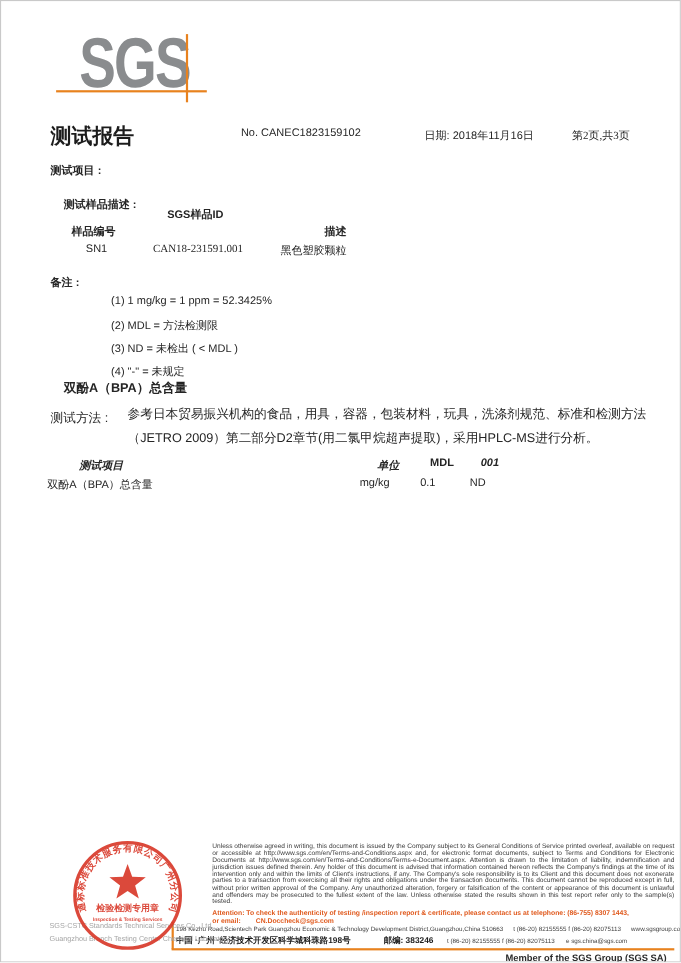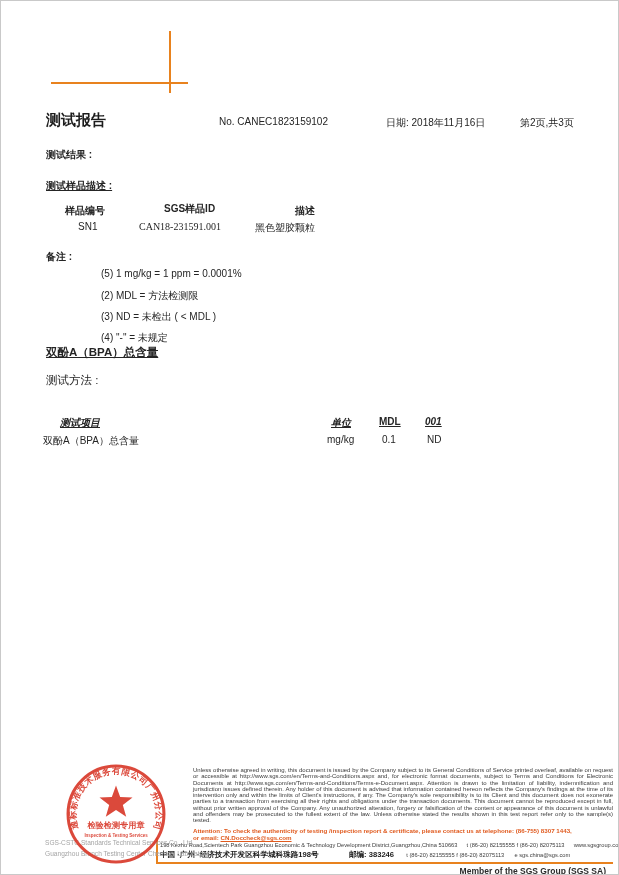--- a/index.html
+++ b/index.html
@@ -7,74 +7,78 @@
         font-family:"Liberation Sans","DejaVu Sans",sans-serif;color:#252525;overflow:hidden;}
   .abs{position:absolute;}
 
   
   .logo-text{font-weight:bold;font-size:64px;line-height:0.82;color:#8a8c8e;
              transform:scaleX(0.78);transform-origin:left top;letter-spacing:-2px;}
   .hline{background:#e8821e;height:1.5px;}
   .vline{background:#e8821e;width:1.5px;}
 
   
-  .doc-title{font-size:15px;font-weight:bold;color:#1c1c1c;}
+  .doc-title{font-size:19px;font-weight:bold;color:#1c1c1c;}
   .t11{font-size:10px;}
   .t115{font-size:11.5px;}
   .bold{font-weight:bold;}
-  .und{text-decoration:underline;}
+  .und{margin-left:12px;}
   .ital{font-style:italic;}
 
   
   .method{width:480px;font-size:11.5px;line-height:21.5px;}
 
   
   .disclaimer{width:420px;font-size:6px;line-height:6.3px;text-align:justify;color:#3c3c3c;}
   .attention{width:424px;font-size:6.2px;line-height:7px;font-weight:bold;color:#e05a1e;}
   .addr-en{font-size:5.7px;color:#3c3c3c;white-space:nowrap;}
   .addr-cn{font-size:7.6px;color:#1c1c1c;font-weight:bold;white-space:nowrap;}
   .addr-small{font-size:5.7px;font-weight:normal;color:#3c3c3c;}
   .company-gray{font-size:6.6px;line-height:11px;color:#a5a5a5;white-space:nowrap;}
   .member{font-size:8.5px;font-weight:bold;color:#2b2b2b;}
   .gap{display:inline-block;}
 </style>
 </head>
 <body>
 
 <div class="page">
 
+  <div class="abs" style="left:71px;top:30px;">
+    <div class="logo-text">SGS</div>
+  </div>
   <div class="abs hline" style="left:50px;top:81px;width:137px;"></div>
   <div class="abs vline" style="left:168px;top:30px;height:62px;"></div>
 
   <div class="abs doc-title" style="left:45px;top:110px;">测试报告</div>
   <div class="abs t11" style="left:218px;top:115px;">No. CANEC1823159102</div>
   <div class="abs t11" style="left:385px;top:115px;">日期: 2018年11月16日</div>
-  <div class="abs t11" style="left:519px;top:115px;">第2页,共3页</div>
+  <div class="abs t11" style="left:519px;top:115px;font-family:Liberation Serif, serif;">第2页,共3页</div>
 
-  <div class="abs t11 bold" style="left:45px;top:147px;">测试结果 :</div>
+  <div class="abs t11 bold" style="left:45px;top:147px;">测试项目 :</div>
 
   <div class="abs t11 bold und" style="left:45px;top:178px;">测试样品描述 :</div>
 
   <div class="abs t11 bold" style="left:64px;top:203px;">样品编号</div>
-  <div class="abs t11 bold" style="left:151px;top:201px;margin-left:12px;">SGS样品ID</div>
+  <div class="abs t11 bold" style="left:151px;top:187px;">SGS样品ID</div>
   <div class="abs t11 bold" style="left:254px;top:203px;margin-left:40px;">描述</div>
 
   <div class="abs t11" style="left:77px;top:220px;">SN1</div>
   <div class="abs t11" style="left:138px;top:220px;font-family:Liberation Serif, serif;">CAN18-231591.001</div>
   <div class="abs t11" style="left:254px;top:220px;">黑色塑胶颗粒</div>
 
   <div class="abs t11 bold" style="left:45px;top:249px;">备注 :</div>
-  <div class="abs t11" style="left:100px;top:267px;">(5) 1 mg/kg = 1 ppm = 0.0001%</div>
+  <div class="abs t11" style="left:100px;top:267px;">(1) 1 mg/kg = 1 ppm = 52.3425%</div>
   <div class="abs t11" style="left:100px;top:288px;">(2) MDL = 方法检测限</div>
   <div class="abs t11" style="left:100px;top:309px;">(3) ND = 未检出 ( &lt; MDL )</div>
   <div class="abs t11" style="left:100px;top:330px;">(4) "-" = 未规定</div>
 
   <div class="abs t115 bold und" style="left:45px;top:344px;">双酚A（BPA）总含量</div>
 
   <div class="abs t115" style="left:45px;top:372px;">测试方法 :</div>
+  <div class="abs method" style="left:115px;top:366px;">参考日本贸易振兴机构的食品，用具，容器，包装材料，玩具，洗涤剂规范、标准和检测方法（JETRO 2009）第二部分D2章节(用二氯甲烷超声提取)，采用HPLC-MS进行分析。</div>
 
   <div class="abs t11 bold und ital" style="left:59px;top:415px;">测试项目</div>
   <div class="abs t11 bold und ital" style="left:330px;top:415px;">单位</div>
   <div class="abs t11 bold und" style="left:378px;top:415px;text-align:center;">MDL</div>
   <div class="abs t11 bold und ital" style="left:424px;top:415px;">001</div>
 
   <div class="abs t11" style="left:42px;top:433px;">双酚A（BPA）总含量</div>
   <div class="abs t11" style="left:326px;top:433px;">mg/kg</div>
   <div class="abs t11" style="left:381px;top:433px;">0.1</div>
   <div class="abs t11" style="left:426px;top:433px;">ND</div>

